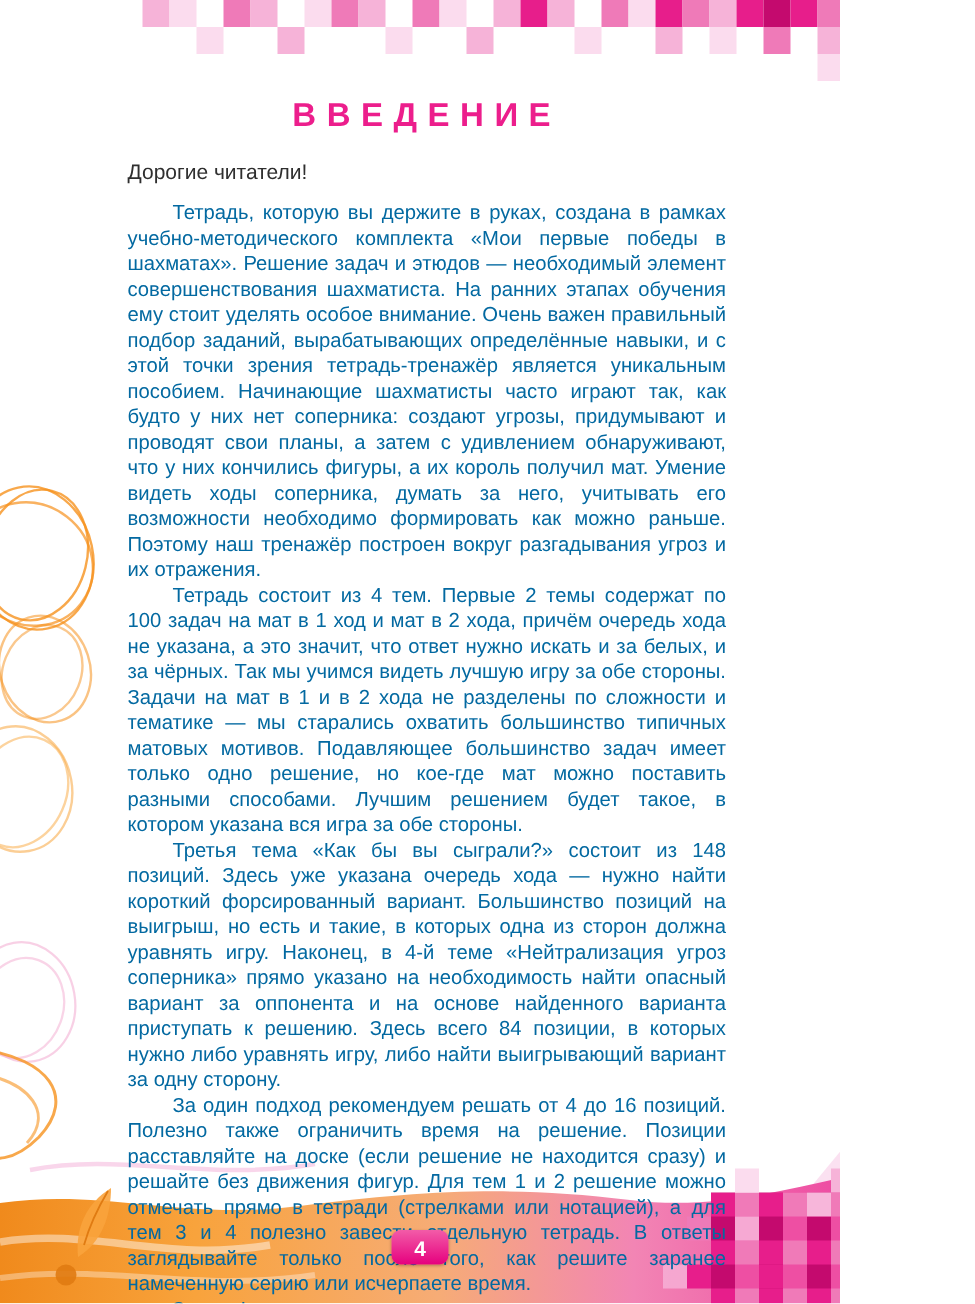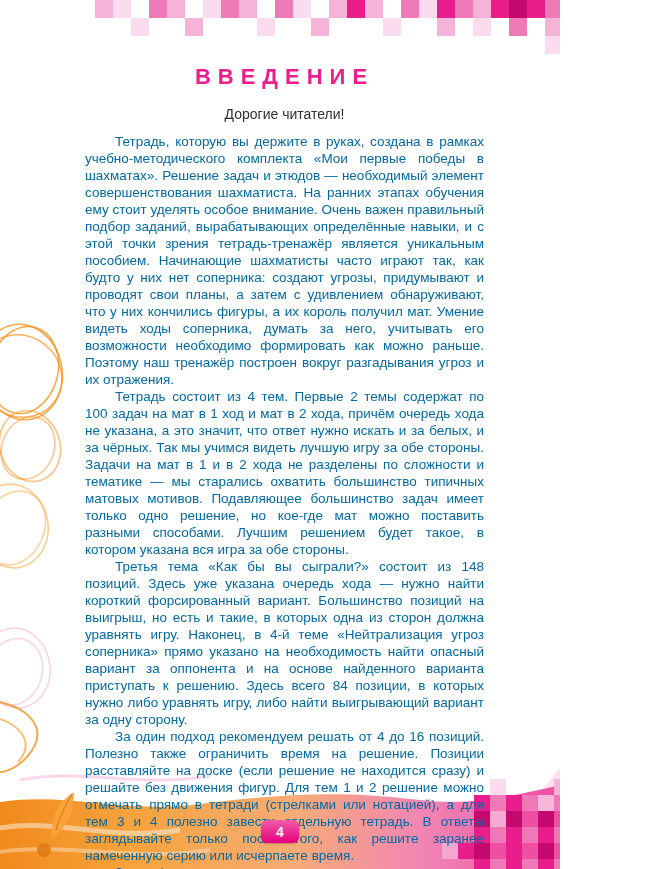--- a/index.html
+++ b/index.html
@@ -3,21 +3,21 @@
 <meta charset="utf-8">
 <style>
   html,body{margin:0;padding:0;}
   body{width:650px;height:869px;overflow:hidden;background:#fff;
        font-family:"Liberation Sans", sans-serif;}
   .page{position:relative;width:560px;height:869px;background:#fff;overflow:hidden;}
   .deco{position:absolute;inset:0;width:650px;height:869px;pointer-events:none;}
   .content{position:absolute;left:85px;right:76px;top:64px;}
   .title{margin:0 0 16px;text-align:center;color:#ec1e8c;font-size:22px;
          font-weight:bold;letter-spacing:7px;}
-  .greeting{margin:0 0 11px;text-align:center;font-size:14px;color:#2f2f2f;}
+  .greeting{margin:0 0 11px;font-size:14px;color:#2f2f2f;}
   .body-para{margin:0;font-size:13.5px;line-height:17px;color:#0369a1;
              text-align:justify;text-indent:30px;}
   .page-number{position:absolute;left:50%;bottom:26px;transform:translateX(-50%);
         width:38px;height:23px;border-radius:6px;
         background:linear-gradient(180deg,#f25ca8,#e6007e);
         color:#fff;font-size:14px;font-weight:bold;
         display:flex;align-items:center;justify-content:center;
         box-shadow:0 1px 2px rgba(0,0,0,.25);}
 </style>
 </head>

